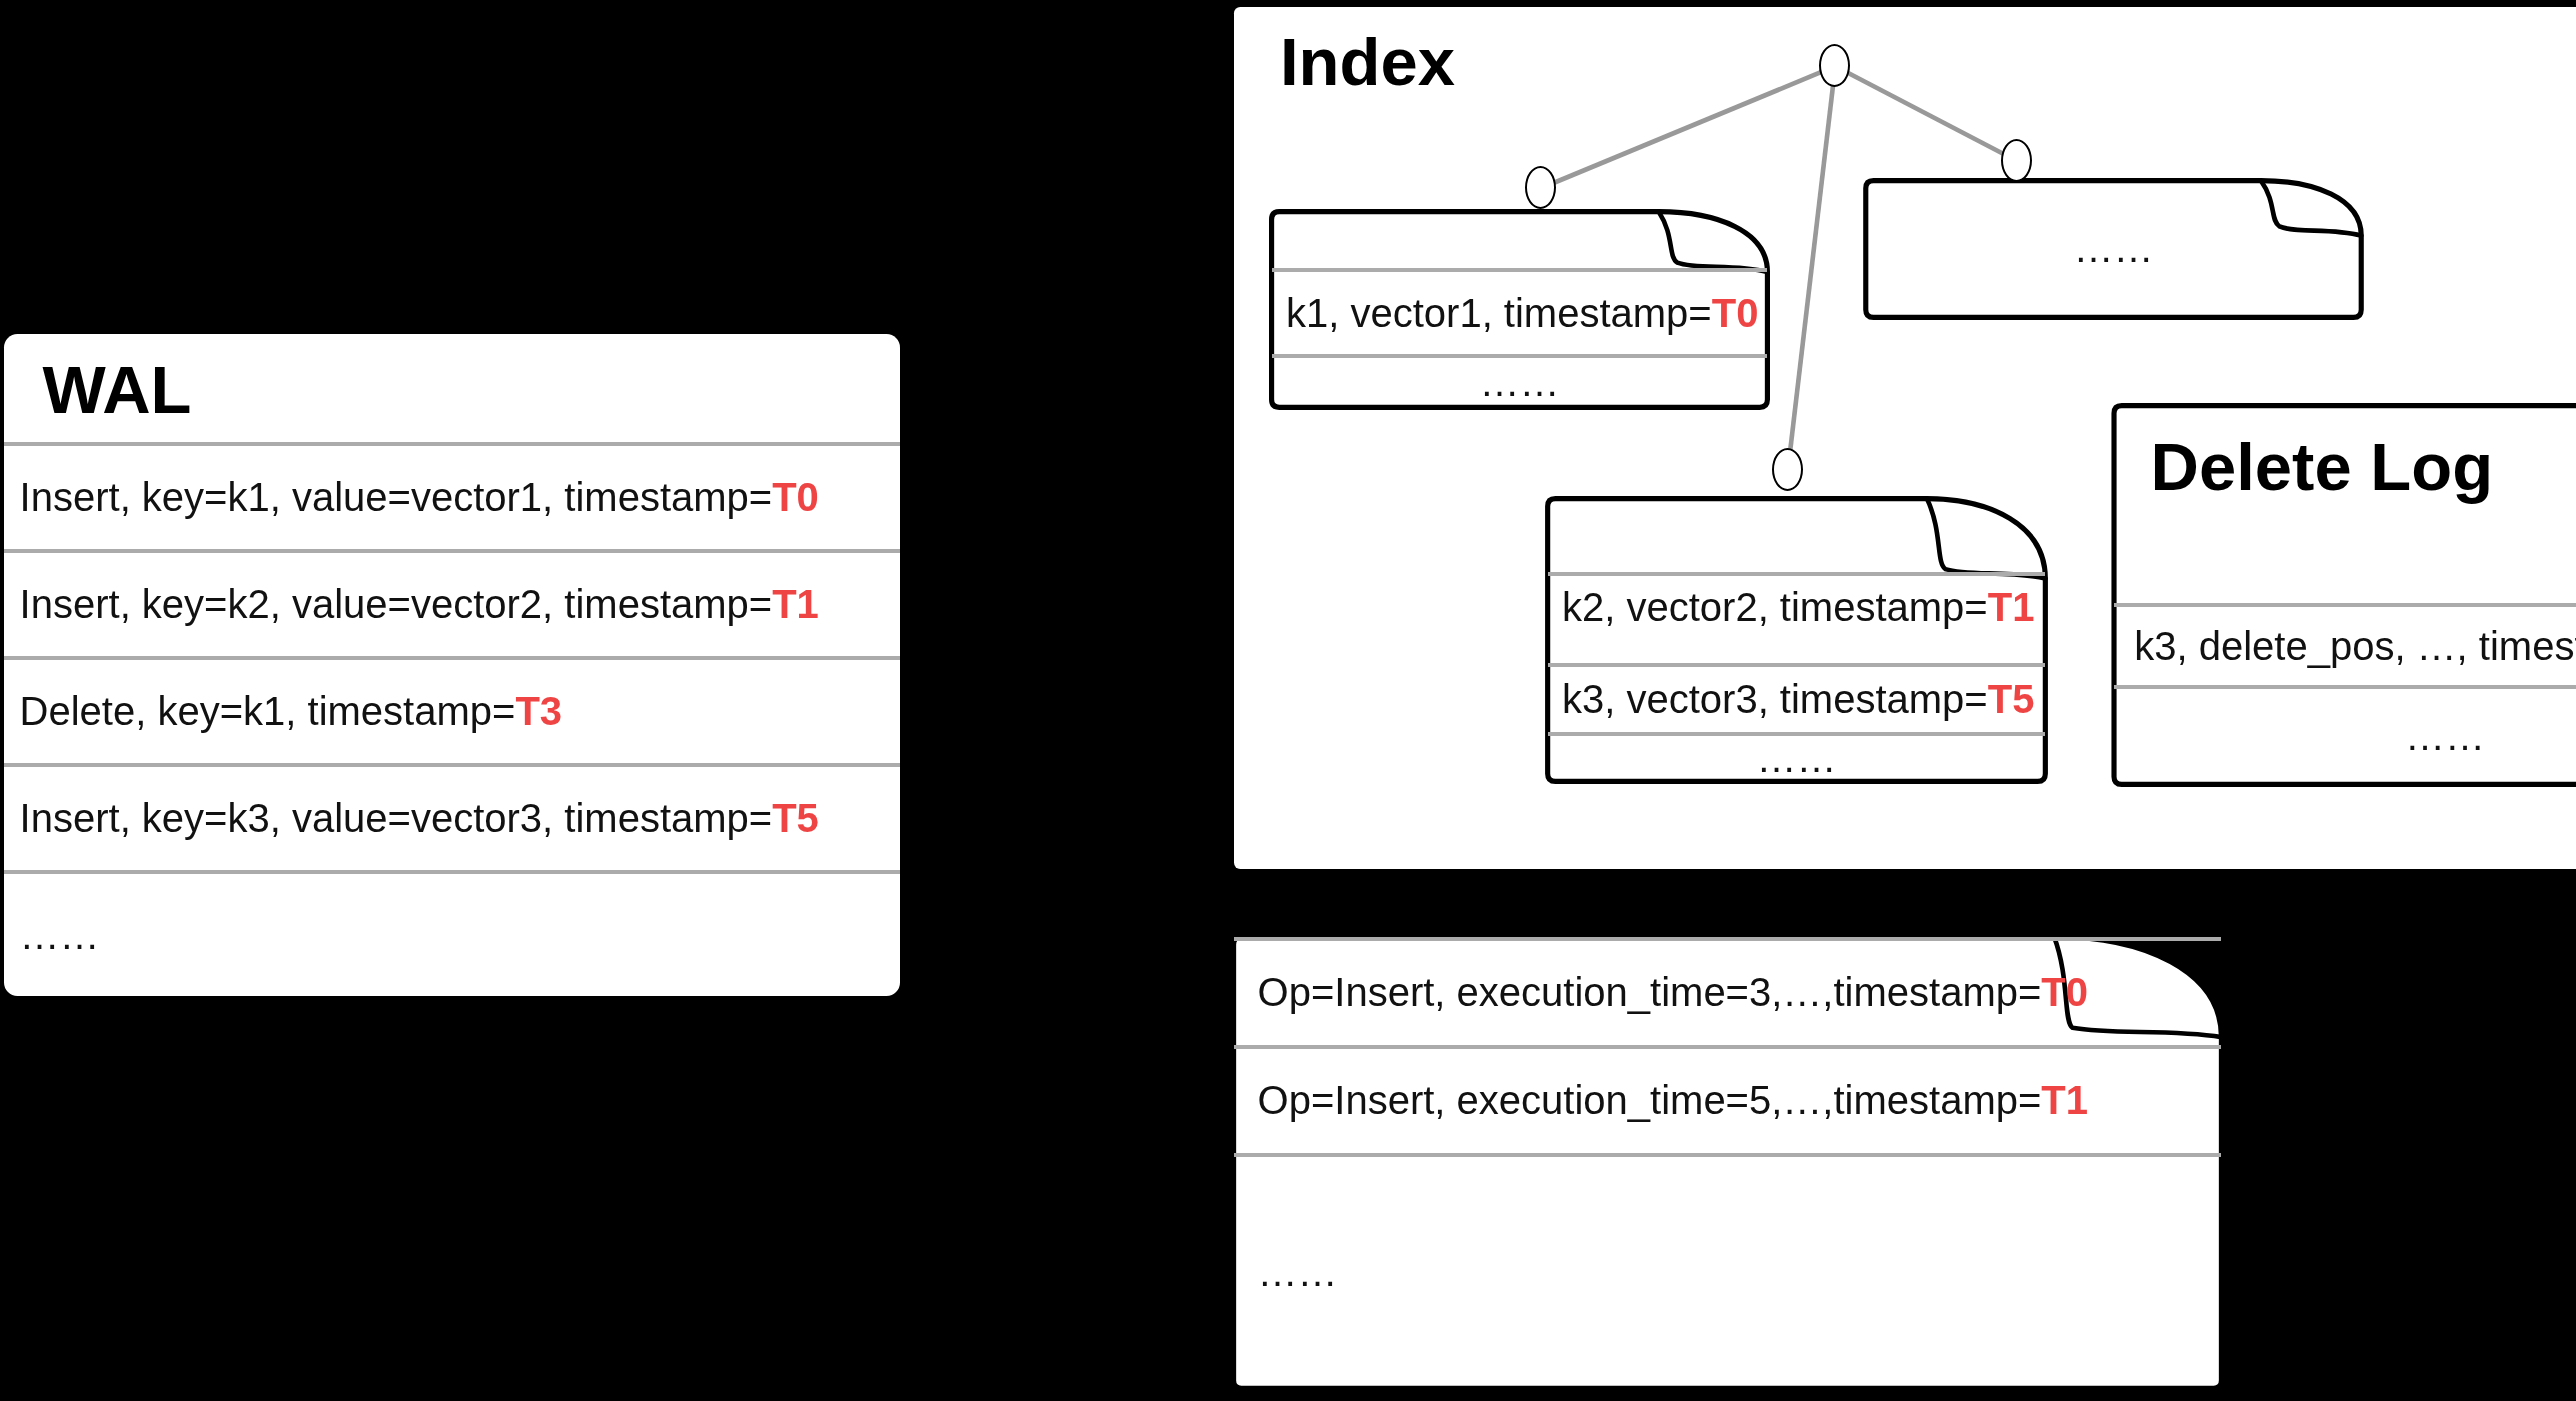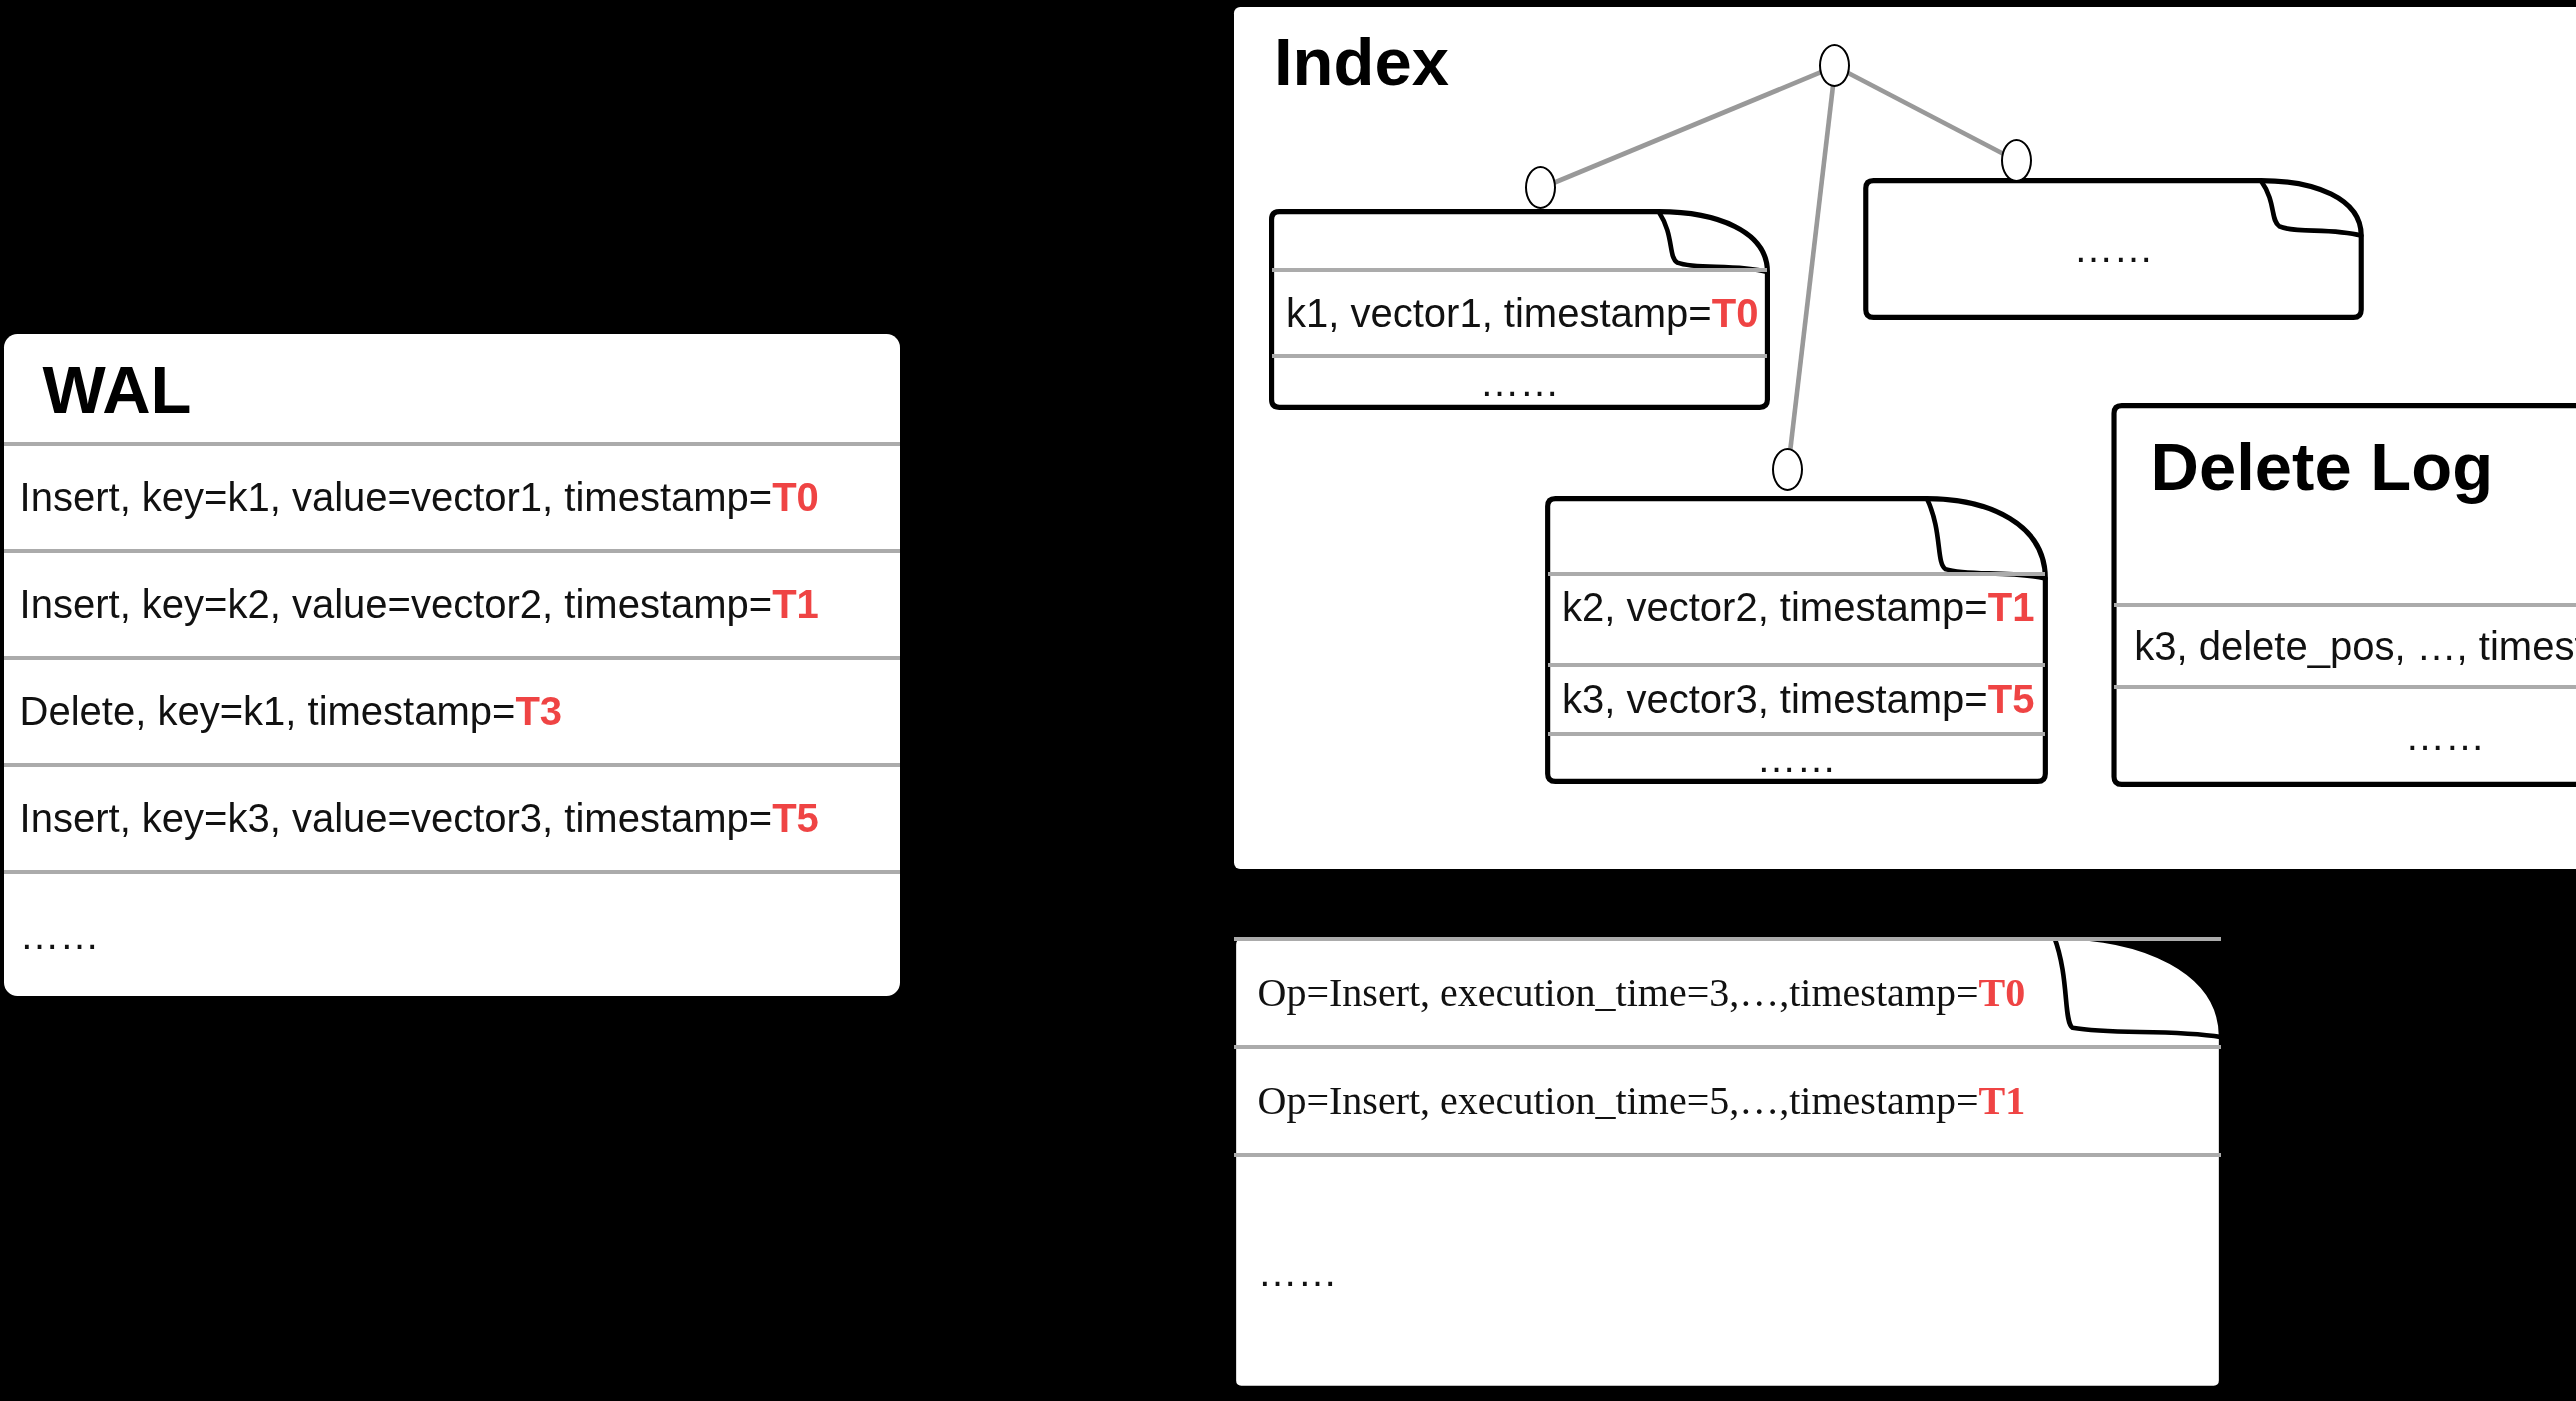--- a/index.html
+++ b/index.html
@@ -19,21 +19,21 @@
   .row-text{white-space:nowrap;}
   
   #wal{left:3.6px;top:334px;width:896px;height:662px;border-radius:13.4px;
        display:flex;flex-direction:column;box-sizing:border-box;}
   #wal .wal-title{height:108px;box-sizing:border-box;padding:21.6px 0 0 39px;}
   .wal-row{border-top:4.6px solid #ababab;height:107px;display:flex;align-items:center;
            padding-left:16px;font-size:40px;box-sizing:border-box;}
   .wal-row.last{flex:1;height:auto;}
   
   #index-panel{left:1234px;top:6.7px;width:1579px;height:862px;border-radius:6.2px;}
-  #index-title{position:absolute;left:40px;top:21.6px;}
+  #index-title{position:absolute;left:46px;top:21.6px;}
   #tree-lines{position:absolute;left:0;top:0;overflow:visible;}
   .tree-node{position:absolute;width:27px;height:39px;background:#fff;
              border:2.6px solid #000;border-radius:50%;z-index:3;}
   
   .page{position:absolute;z-index:2;}
   .page-svg{position:absolute;left:0;top:0;overflow:visible;}
   .page-svg .body{fill:#ffffff;stroke:#000;stroke-width:10;stroke-linejoin:round;}
   .page-svg .flap{fill:none;stroke:#000;stroke-width:9;stroke-linecap:round;}
   .page-rows{position:absolute;left:2.6px;right:2.6px;top:2.6px;bottom:2.6px;
              display:flex;flex-direction:column;}
@@ -49,21 +49,21 @@
   #page-mid .p-strip{height:81px;}
   #page-mid .row-k2{height:73px;}
   #page-mid .row-k3{height:76px;margin-top:24px;}
   #page-right .p-center{flex:1;display:flex;align-items:center;justify-content:center;
                         font-size:40px;}
   #delete-log .page-title-strip{height:198px;padding:28px 0 0 37px;}
   #delete-log .row-dl{height:82px;padding-left:20.6px;}
   
   #bin-log{left:1231px;top:934px;width:993px;height:457px;position:absolute;z-index:1;}
   #bin-log .page-title-strip{height:141px;padding:25px 0 0 23px;}
-  #bin-log .row-b{height:108px;padding-left:24px;font-family:Liberation Serif, serif;}
+  #bin-log .row-b{height:108px;padding-left:24px;}
 </style>
 </head>
 <body>
 
 <div class="panel" id="wal">
   <div class="box-title wal-title">WAL</div>
   <div class="wal-row">
     <span class="row-text">Insert, key=k1, value=vector1, timestamp=</span>
       <span class="ts">T0</span>
   </div>

